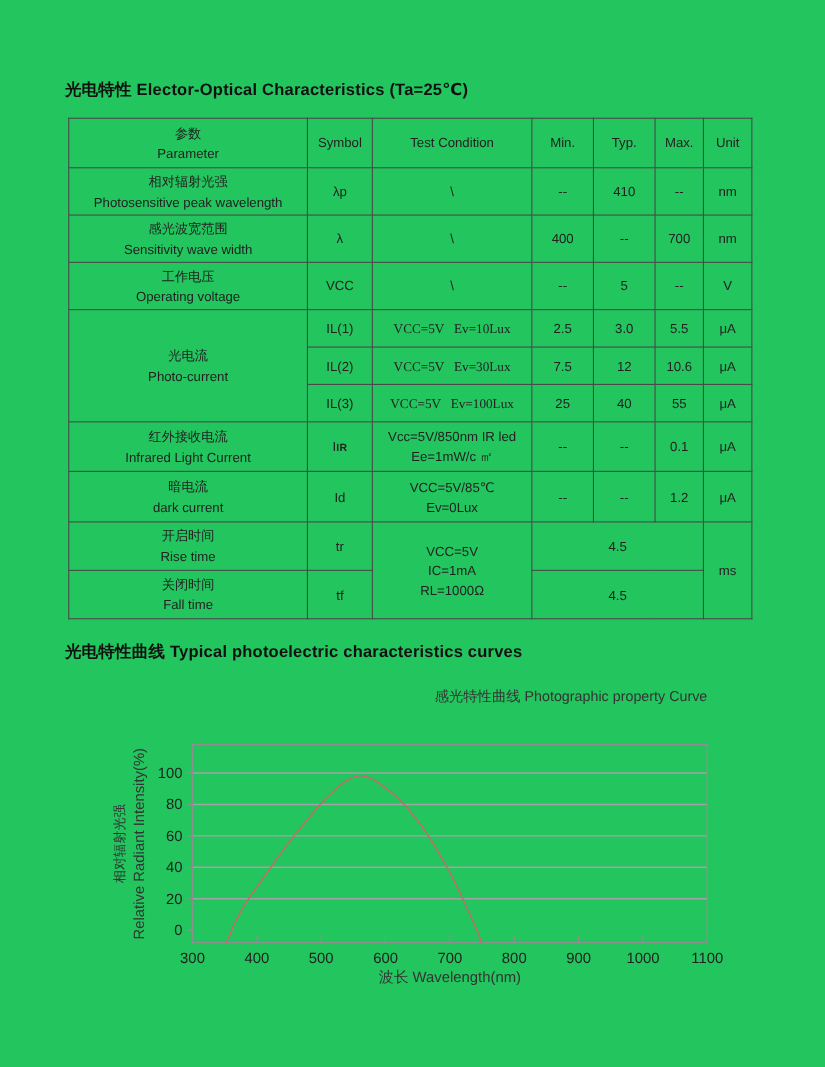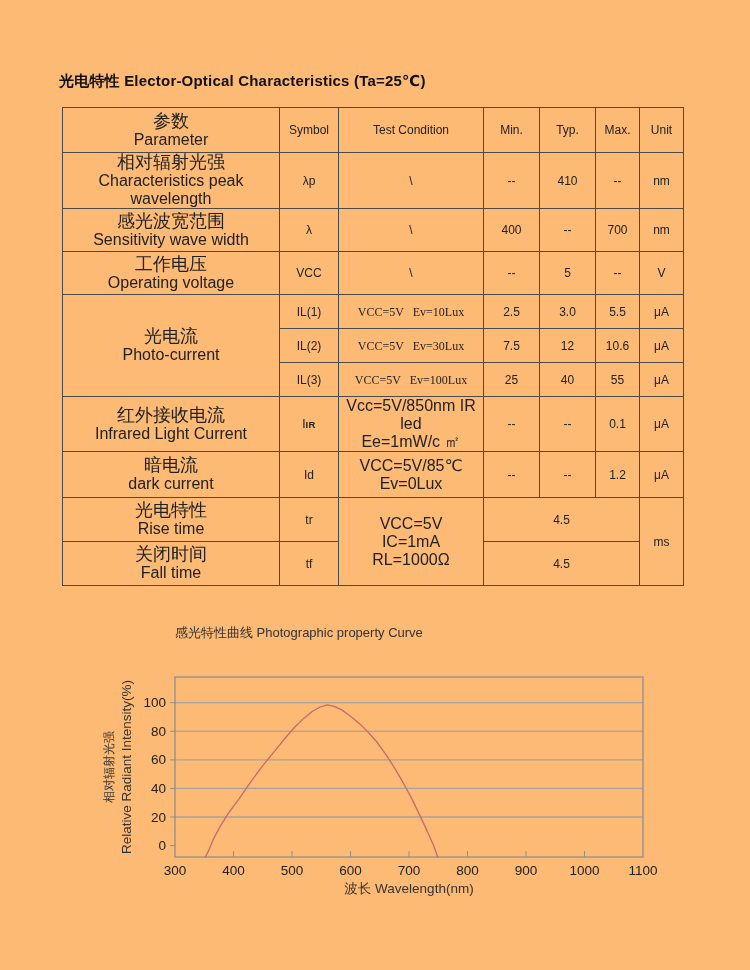--- a/index.html
+++ b/index.html
@@ -1,33 +1,33 @@
 <!DOCTYPE html>
 <html><head>
 <meta charset="utf-8">
 <style>
   html,body{margin:0;padding:0;background:#ffffff;}
   body{width:750px;height:970px;font-family:"Liberation Sans","DejaVu Sans",sans-serif;color:#222;}
-  .page{position:relative;width:750px;height:970px;background:#fdba74;overflow:hidden;}
+  .page{position:relative;width:750px;height:970px;background:#22c55e;overflow:hidden;}
   .sec-title{position:absolute;left:59px;font-size:15px;font-weight:bold;color:#111;letter-spacing:0.2px;}
   .t1{top:72px;}
   .t2{top:583px;}
   table.chars{position:absolute;left:62px;top:107px;width:621px;border-collapse:collapse;table-layout:fixed;}
   table.chars td{border:1px solid #4a4a4a;text-align:center;vertical-align:middle;padding:0;font-size:12px;color:#222;}
-  .zh{font-size:18px;line-height:19px;}
-  .en{font-size:16px;line-height:18px;text-align:center;}
+  .zh{font-size:12px;line-height:19px;}
+  .en{font-size:12px;line-height:18px;text-align:center;}
   .cond{white-space:pre;font-size:12px;line-height:18px;font-family:Liberation Serif, serif;}
   tr.rh44 > td{height:44px;}
   tr.rh42 > td{height:42px;}
   tr.rh33 > td{height:33px;}
   tr.rhir > td{height:44px;}
   tr.rhdk > td{height:45px;}
   tr.rh43 > td{height:43px;}
   .smallcap{font-size:9.5px;letter-spacing:0.3px;font-weight:bold;}
-  .chart-title{position:absolute;left:175px;top:624px;width:468px;text-align:left;font-size:13px;color:#333;}
+  .chart-title{position:absolute;left:175px;top:624px;width:468px;text-align:right;font-size:13px;color:#333;}
   #chart-svg{position:absolute;left:100px;top:652px;}
   .tick-label{font-family:"Liberation Sans","DejaVu Sans",sans-serif;font-size:13.5px;fill:#222;}
   .axis-title{font-family:"Liberation Sans","DejaVu Sans",sans-serif;font-size:13.5px;fill:#333;}
   .axis-title-zh{font-family:"Liberation Sans","DejaVu Sans",sans-serif;font-size:12px;fill:#333;}
 </style>
 </head>
 <body>
 
 <div class="page">
 
@@ -53,21 +53,21 @@
         <td>Test Condition</td>
         <td>Min.</td>
         <td>Typ.</td>
         <td>Max.</td>
         <td>Unit</td>
       </tr>
 
       <tr class="rh42">
         <td>
           <div class="zh">相对辐射光强</div>
-          <div class="en">Characteristics peak wavelength</div>
+          <div class="en">Photosensitive peak wavelength</div>
         </td>
         <td>λp</td>
         <td>\</td>
         <td>--</td>
         <td>410</td>
         <td>--</td>
         <td>nm</td>
       </tr>
 
       <tr class="rh42">
@@ -152,21 +152,21 @@
           <div class="en">Ev=0Lux</div>
         </td>
         <td>--</td>
         <td>--</td>
         <td>1.2</td>
         <td>μA</td>
       </tr>
 
       <tr class="rh43">
         <td>
-          <div class="zh">光电特性</div>
+          <div class="zh">开启时间</div>
           <div class="en">Rise time</div>
         </td>
         <td>tr</td>
         <td rowspan="2">
           <div class="en">VCC=5V</div>
           <div class="en">IC=1mA</div>
           <div class="en">RL=1000Ω</div>
         </td>
         <td colspan="3">4.5</td>
         <td rowspan="2">ms</td>
@@ -175,20 +175,21 @@
         <td>
           <div class="zh">关闭时间</div>
           <div class="en">Fall time</div>
         </td>
         <td>tf</td>
         <td colspan="3">4.5</td>
       </tr>
     </tbody>
   </table>
 
+  <div class="sec-title t2">光电特性曲线 Typical photoelectric characteristics curves</div>
 
   <div class="chart-title">感光特性曲线  Photographic property Curve</div>
 
   <svg id="chart-svg" width="580" height="255" viewBox="0 0 580 255" xmlns="http://www.w3.org/2000/svg">
     <g id="chart-plot">
         <line x1="75" x2="543" y1="165.0" y2="165.0" stroke="#a3a3a3" stroke-width="1.3"></line>
         <line x1="75" x2="543" y1="136.4" y2="136.4" stroke="#a3a3a3" stroke-width="1.3"></line>
         <line x1="75" x2="543" y1="107.9" y2="107.9" stroke="#a3a3a3" stroke-width="1.3"></line>
         <line x1="75" x2="543" y1="79.3" y2="79.3" stroke="#a3a3a3" stroke-width="1.3"></line>
         <line x1="75" x2="543" y1="50.7" y2="50.7" stroke="#a3a3a3" stroke-width="1.3"></line>

